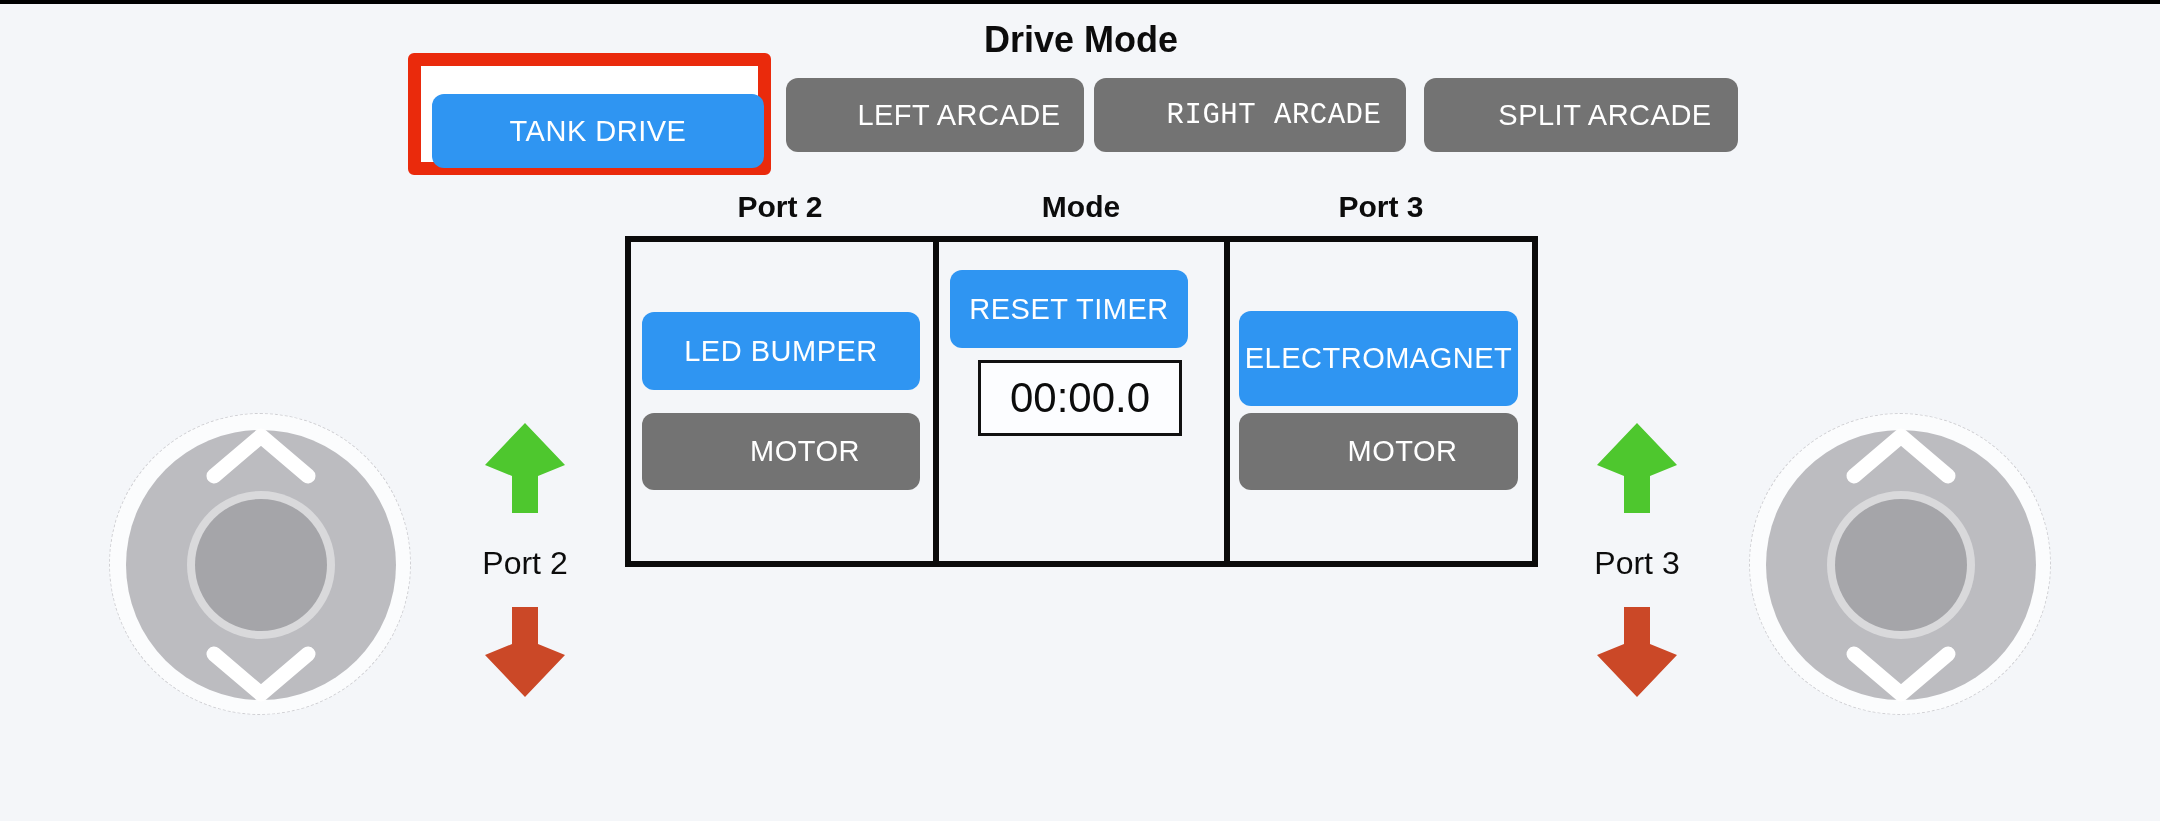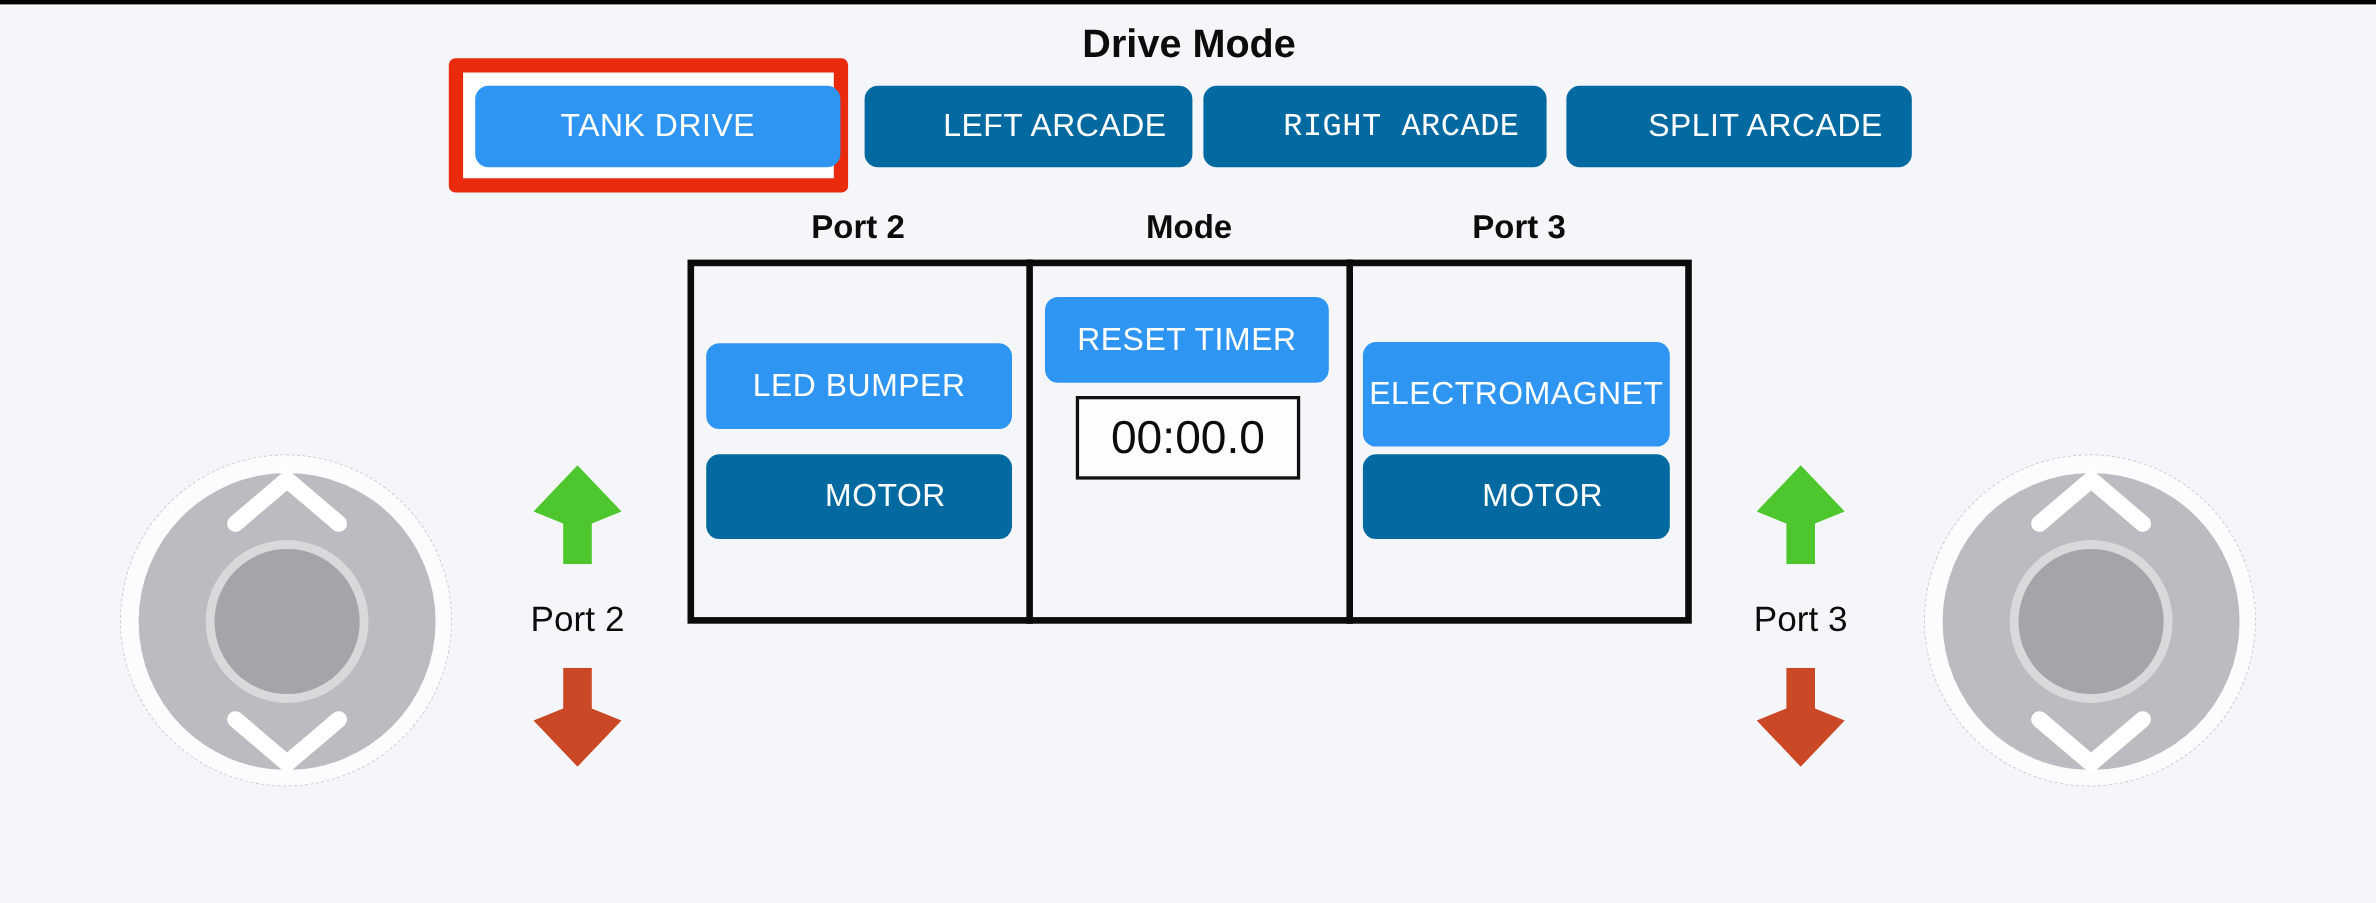--- a/index.html
+++ b/index.html
@@ -17,28 +17,28 @@
     text-align:center;font-size:36px;font-weight:700;color:#0c0c0c;line-height:40px;
   }
 
   .btn{
     position:absolute;border-radius:12px;border:none;
     display:flex;align-items:center;justify-content:center;
     color:#fff;font-size:29px;font-family:"Liberation Sans",sans-serif;
     letter-spacing:0.5px;cursor:pointer;padding:0;
   }
   .btn.active{background:#2f95f2;}
-  .btn.inactive{background:#0369a1;padding-left:48px;}
+  .btn.inactive{background:#737373;padding-left:48px;}
 
   .highlight-box{
     position:absolute;left:408px;top:53px;width:363px;height:122px;
     background:#ffffff;border:13px solid #ea2a0c;border-radius:6px;
     box-sizing:border-box;
   }
-  #btn-tank{left:432px;top:78px;width:332px;height:74px;}
+  #btn-tank{left:432px;top:94px;width:332px;height:74px;}
   #btn-left-arcade{left:786px;top:78px;width:298px;height:74px;}
   #btn-right-arcade{left:1094px;top:78px;width:312px;height:74px;font-family:Liberation Mono, monospace;}
   #btn-split-arcade{left:1424px;top:78px;width:314px;height:74px;}
 
   .section-header{
     position:absolute;top:190px;width:300px;height:34px;
     text-align:center;font-size:30px;font-weight:700;color:#0c0c0c;line-height:34px;
   }
   #hdr-port2{left:630px;}
   #hdr-timer{left:931px;}
@@ -47,21 +47,21 @@
   .panel{
     position:absolute;left:625px;top:236px;width:913px;height:331px;
     border:6px solid #0b0b0b;box-sizing:border-box;
   }
   .panel-divider{position:absolute;top:236px;width:6px;height:331px;background:#0b0b0b;}
   #divider-1{left:933px;}
   #divider-2{left:1224px;}
 
   #btn-led-bumper{left:642px;top:312px;width:278px;height:78px;text-align:center;}
   #btn-motor-left{left:642px;top:413px;width:278px;height:77px;}
-  #btn-reset-timer{left:950px;top:270px;width:258px;height:78px;}
+  #btn-reset-timer{left:950px;top:270px;width:238px;height:78px;}
   #btn-start-timer{left:950px;top:455px;width:258px;height:78px;}
   #btn-electromagnet{left:1239px;top:311px;width:279px;height:95px;}
   #btn-motor-right{left:1239px;top:413px;width:279px;height:77px;}
 
   .timer-display{
     position:absolute;left:978px;top:360px;width:204px;height:76px;
     background:#fcfdff;border:3px solid #111;box-sizing:border-box;
     display:flex;align-items:center;justify-content:center;
     font-size:42px;color:#0c0c0c;font-family:"Liberation Sans",sans-serif;
   }

